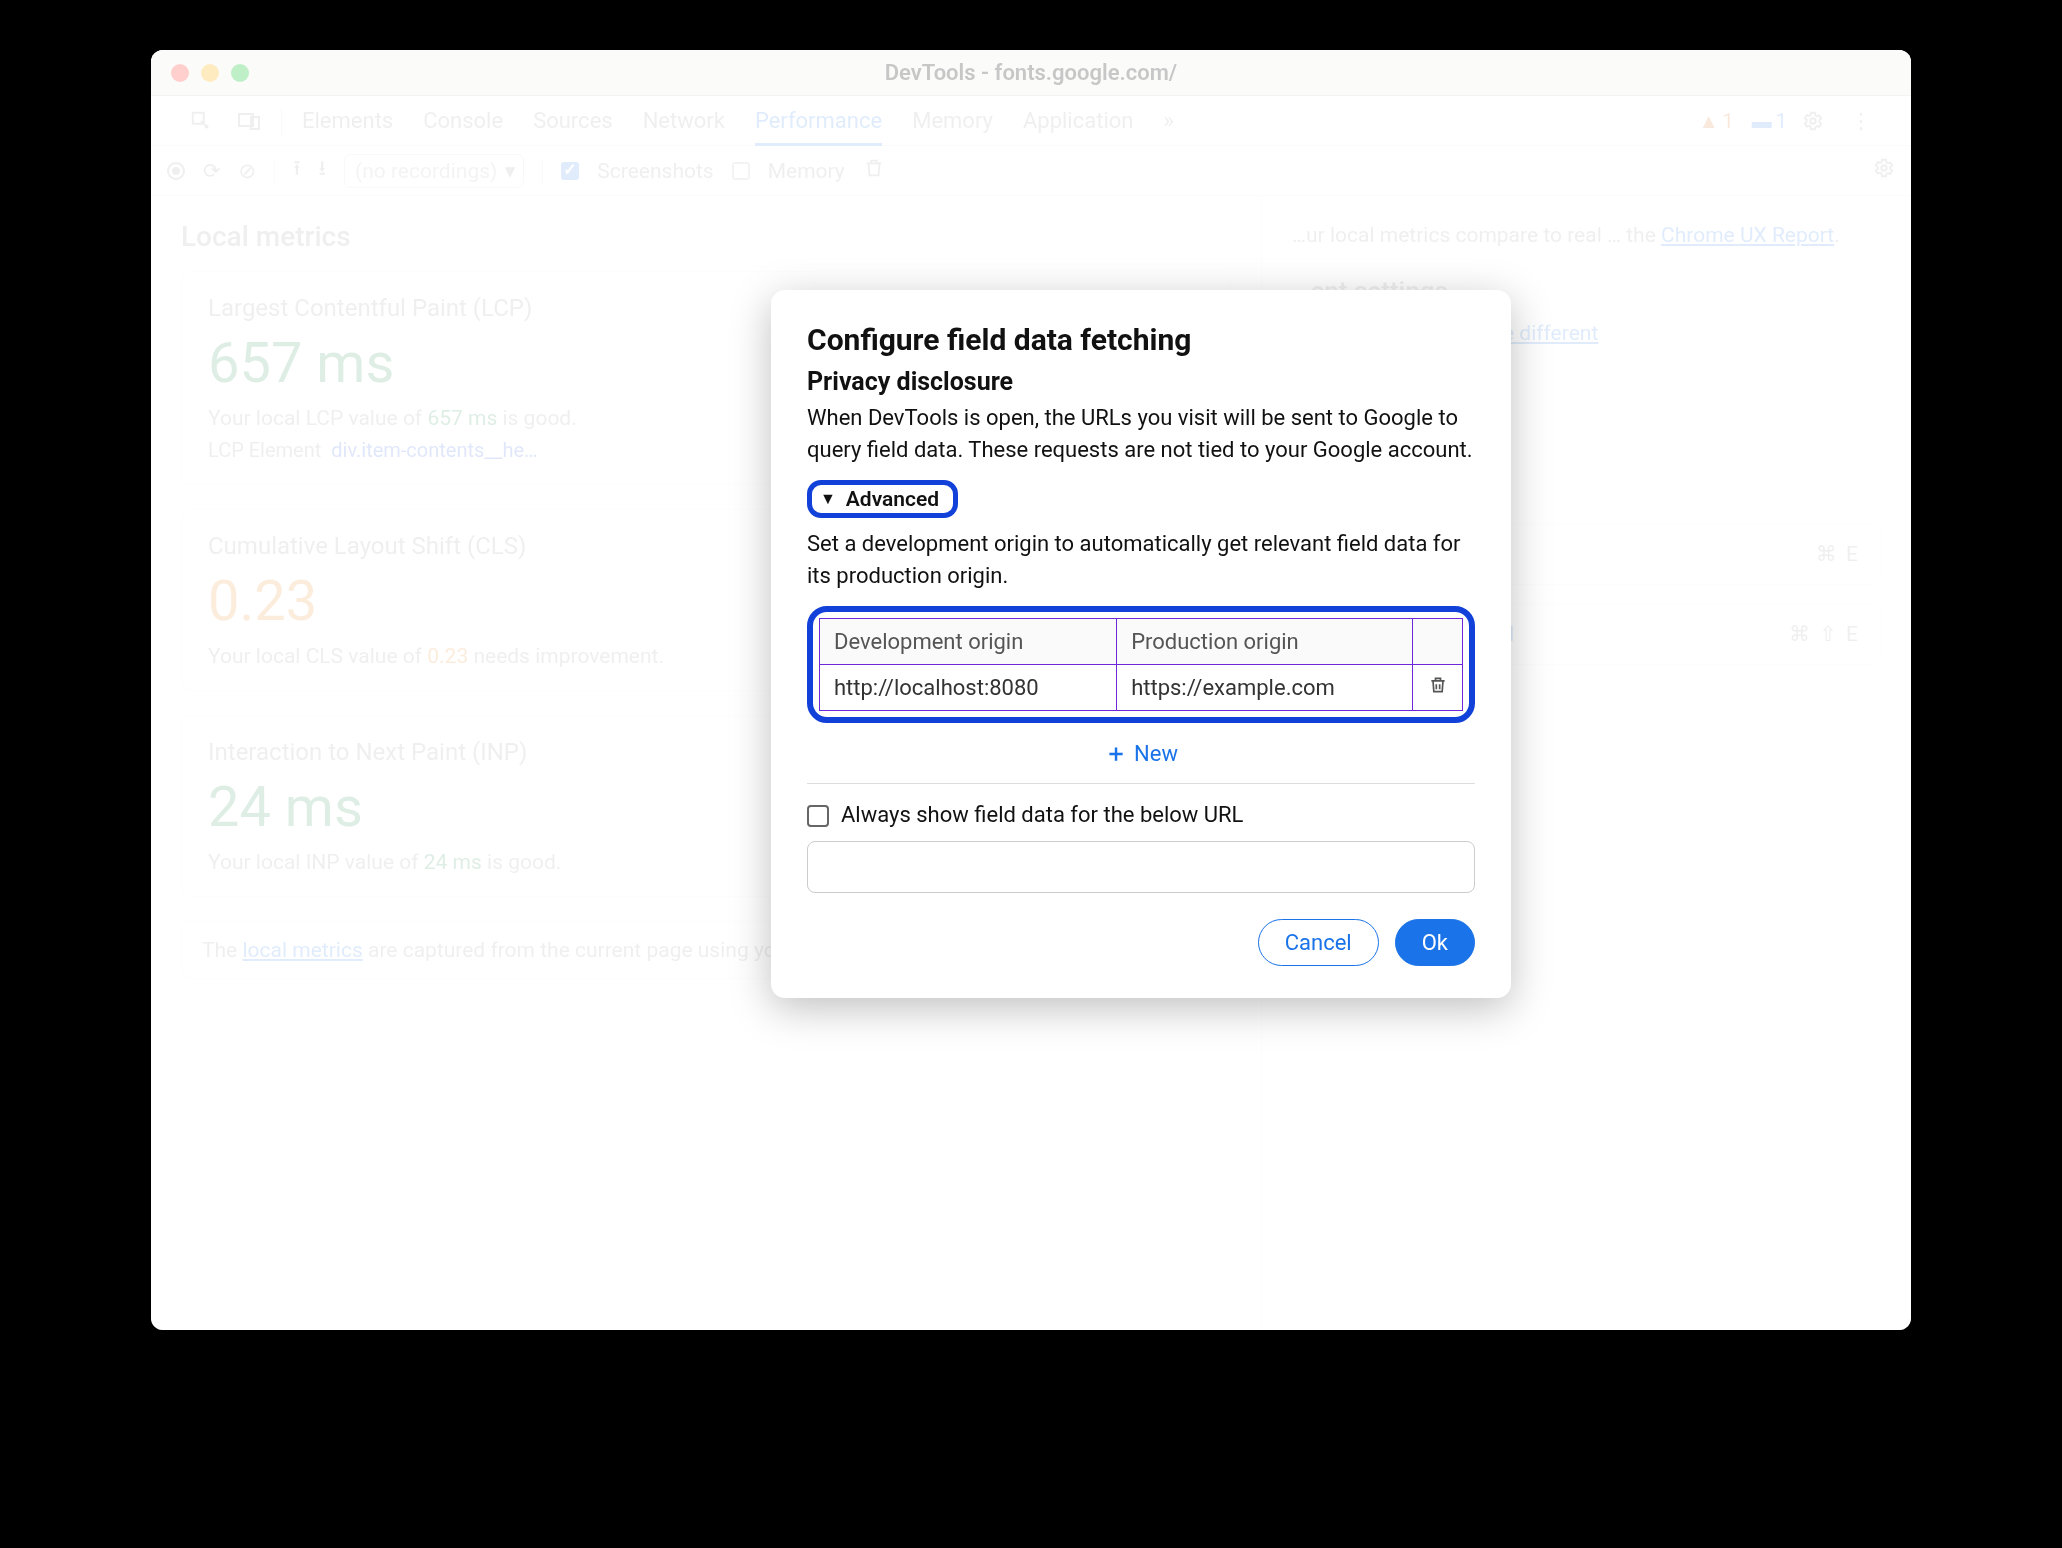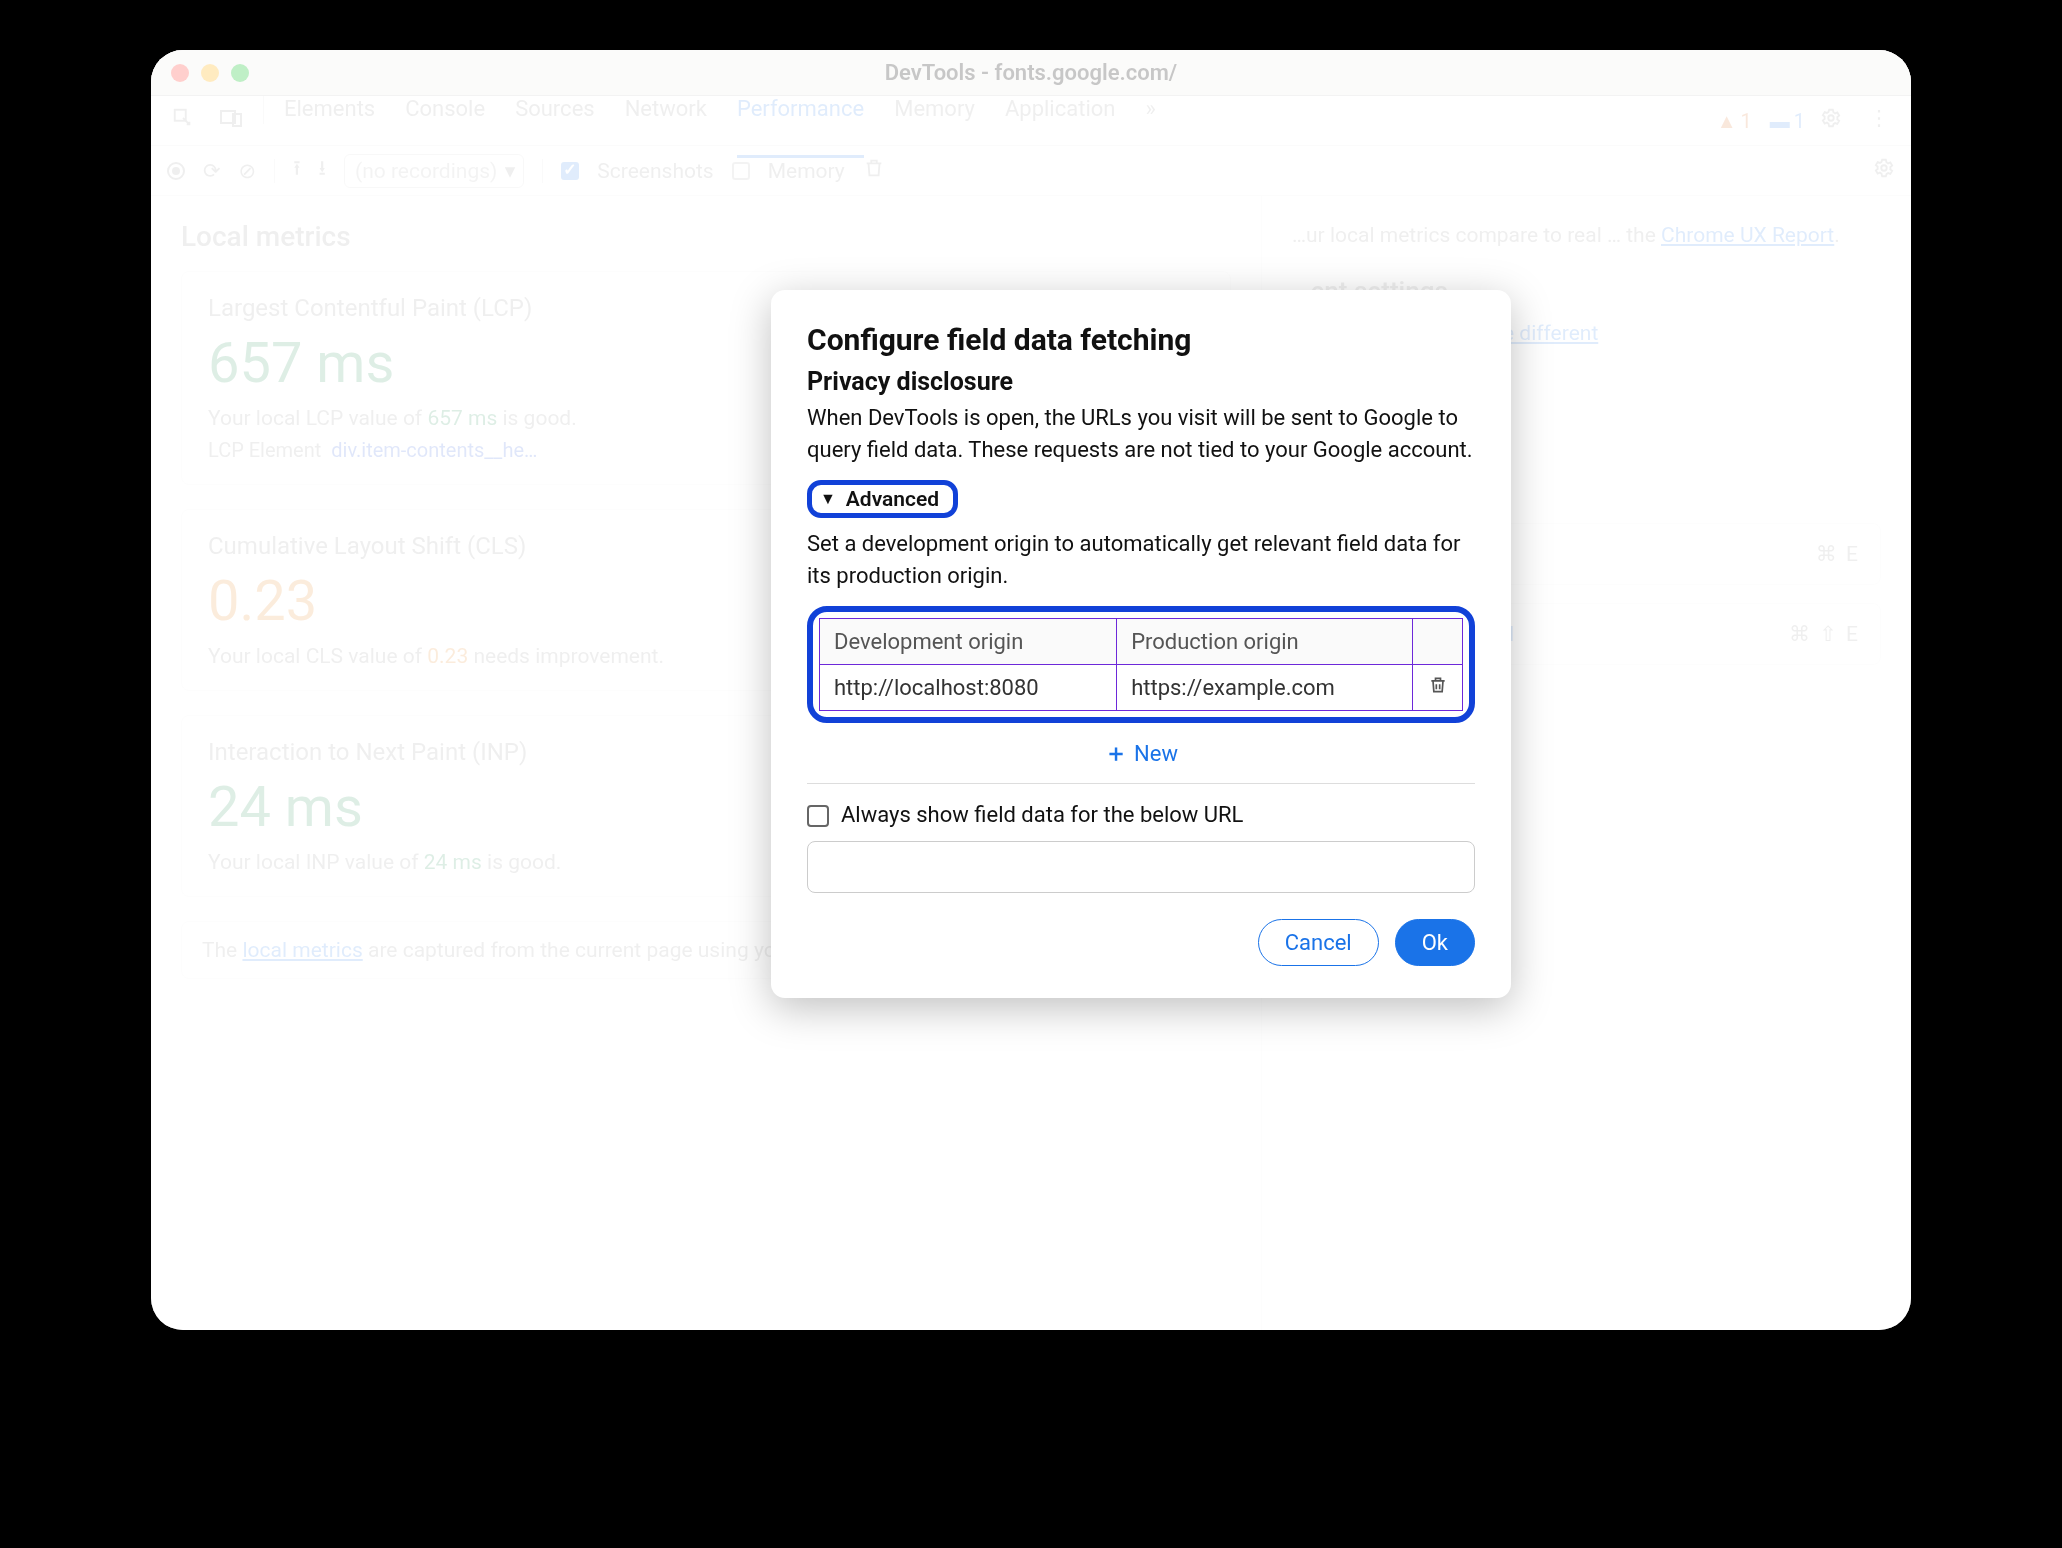--- a/index.html
+++ b/index.html
@@ -10,21 +10,21 @@
     height: 1548px;
     display: flex;
     align-items: flex-start;
     justify-content: center;
     padding-top: 50px;
   }
   .window {
     width: 1760px;
     height: 1280px;
     background: #fff;
-    border-radius: 32px;
+    border-radius: 12px;
     box-shadow: 0 30px 80px rgba(0,0,0,0.5);
     overflow: hidden;
     position: relative;
     font-size: 21px;
     color: #333;
   }
   
   .titlebar {
     height: 46px;
     background: #f2f0ee;
@@ -32,21 +32,21 @@
     display: flex;
     align-items: center;
     position: relative;
   }
   .traffic-lights { display: flex; gap: 12px; padding-left: 20px; }
   .tl { width: 18px; height: 18px; border-radius: 50%; }
   .tl.red { background:#ff5f57; } .tl.yel{background:#febc2e;} .tl.grn{background:#28c840;}
   .titlebar .title { position:absolute; left:0; right:0; text-align:center; font-weight:600; color:#444; font-size:22px; pointer-events:none;}
   
   .tabs-row {
-    height: 50px; display:flex; border-bottom: 1px solid #e3e3e3; padding:0 10px; gap: 4px;
+    height: 50px; display:flex; align-items:center; border-bottom: 1px solid #e3e3e3; padding:0 28px; gap: 4px;
   }
   .tabs-row .icon-btn { width:44px; height:44px; display:flex; align-items:center;justify-content:center; color:#888; }
   .tabs-row .tabs { display:flex; gap: 30px; margin-left: 10px; color:#888; font-size:22px;}
   .tabs .tab.active { color:#1a73e8; border-bottom:3px solid #1a73e8; padding-bottom:10px; margin-bottom:-13px;}
   .tabs-row .spacer { flex:1; }
   .warn { color:#d35400; display:flex; align-items:center; gap:4px; font-size:20px;}
   .msg { color:#1a73e8; display:flex; align-items:center; gap:4px; font-size:20px;}
   
   .toolbar {
     height: 50px; display:flex; align-items:center; padding:0 16px; gap:18px;

